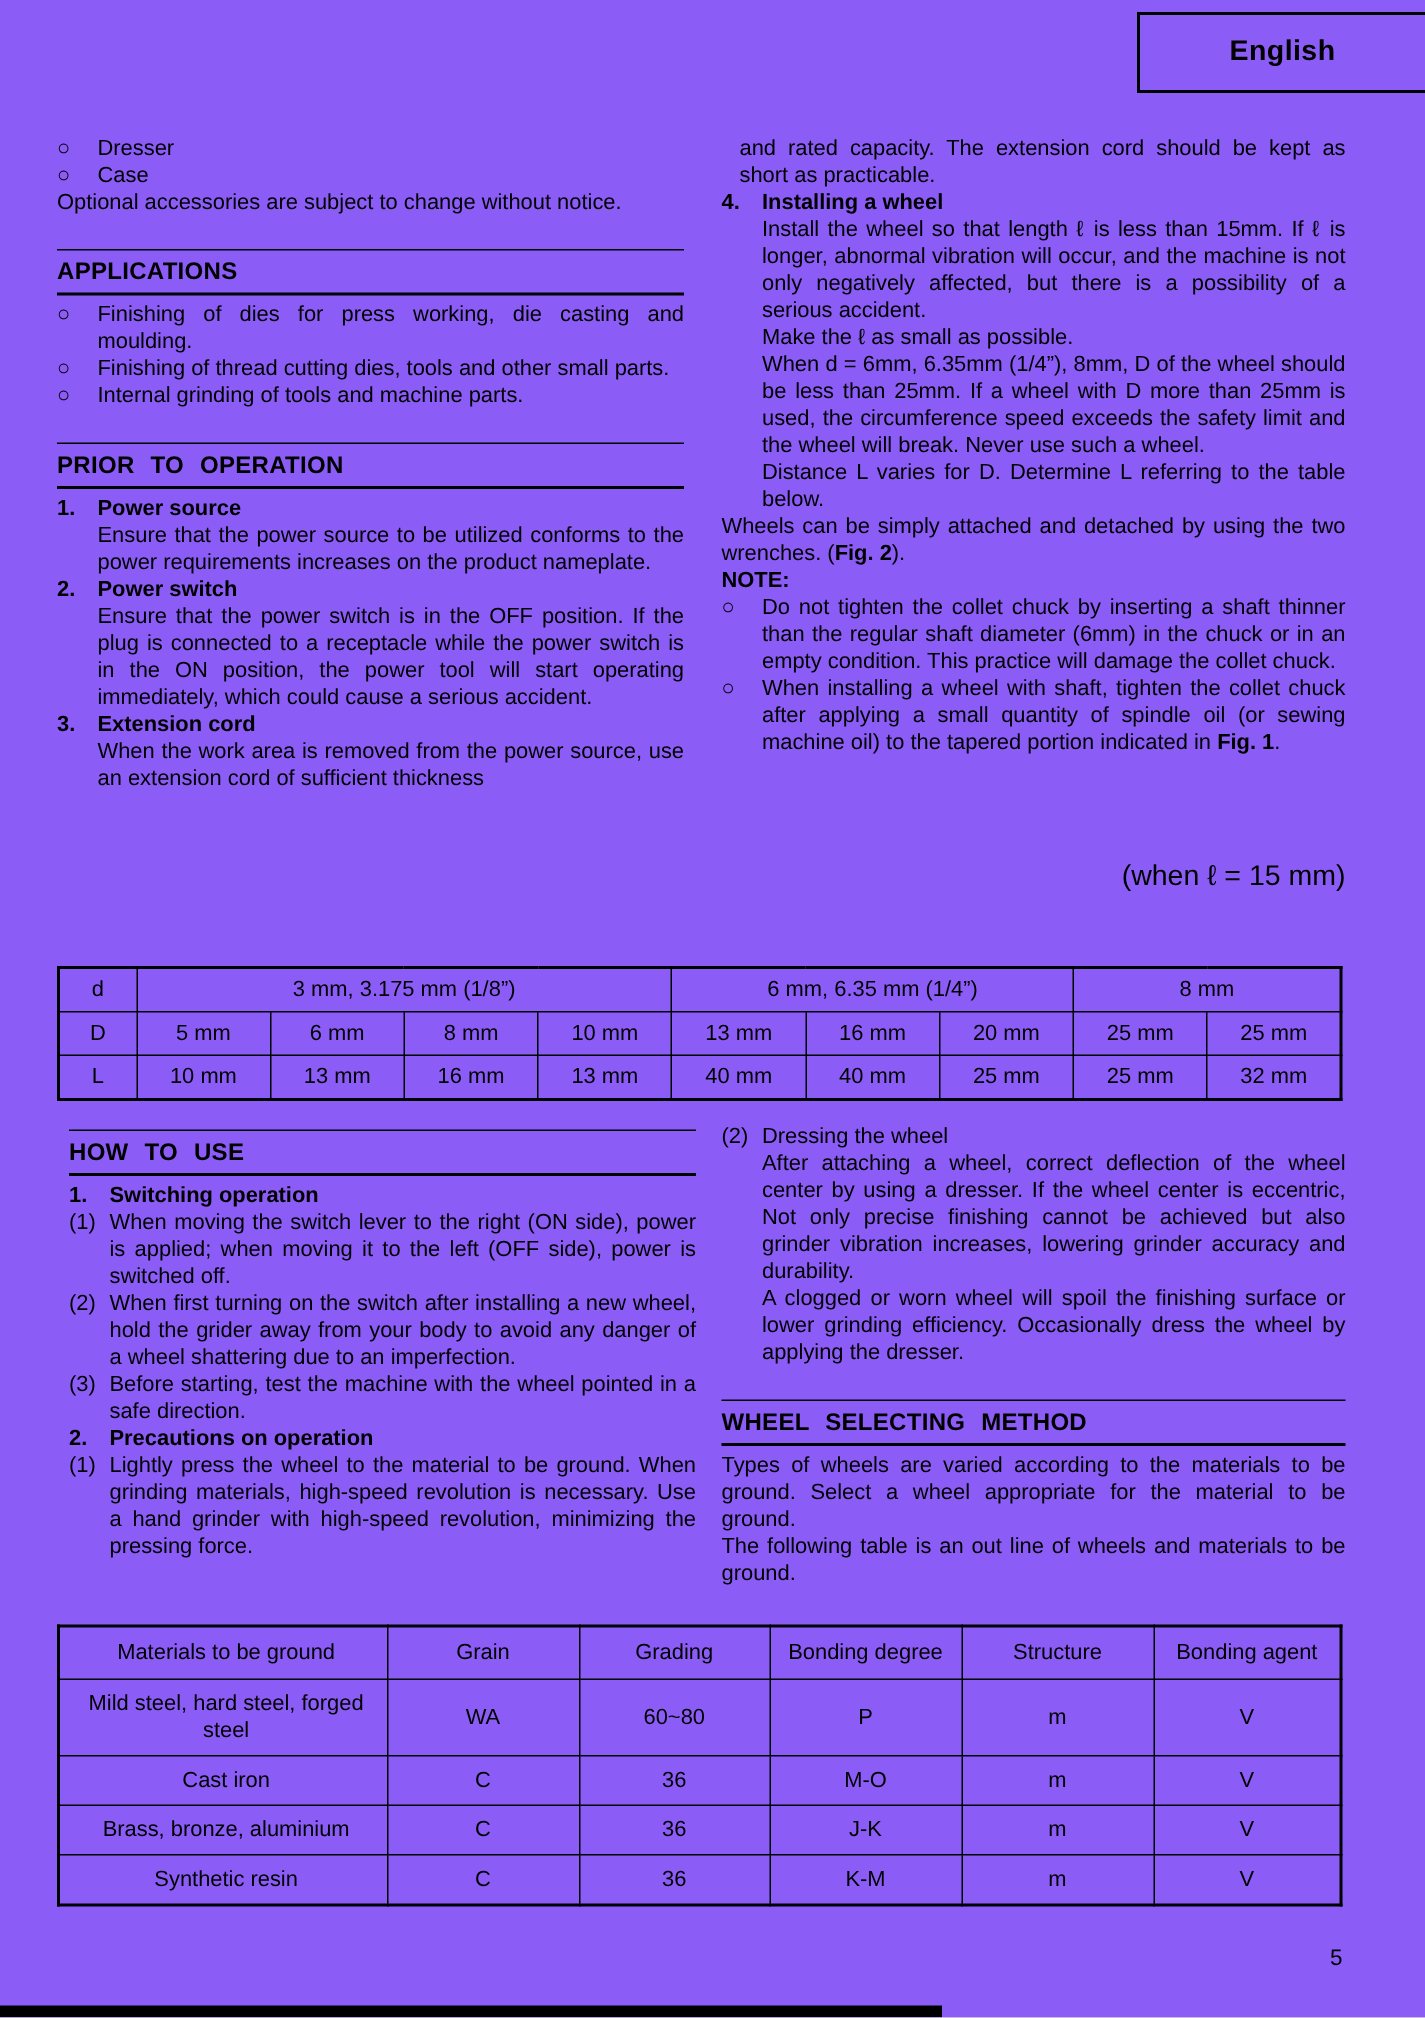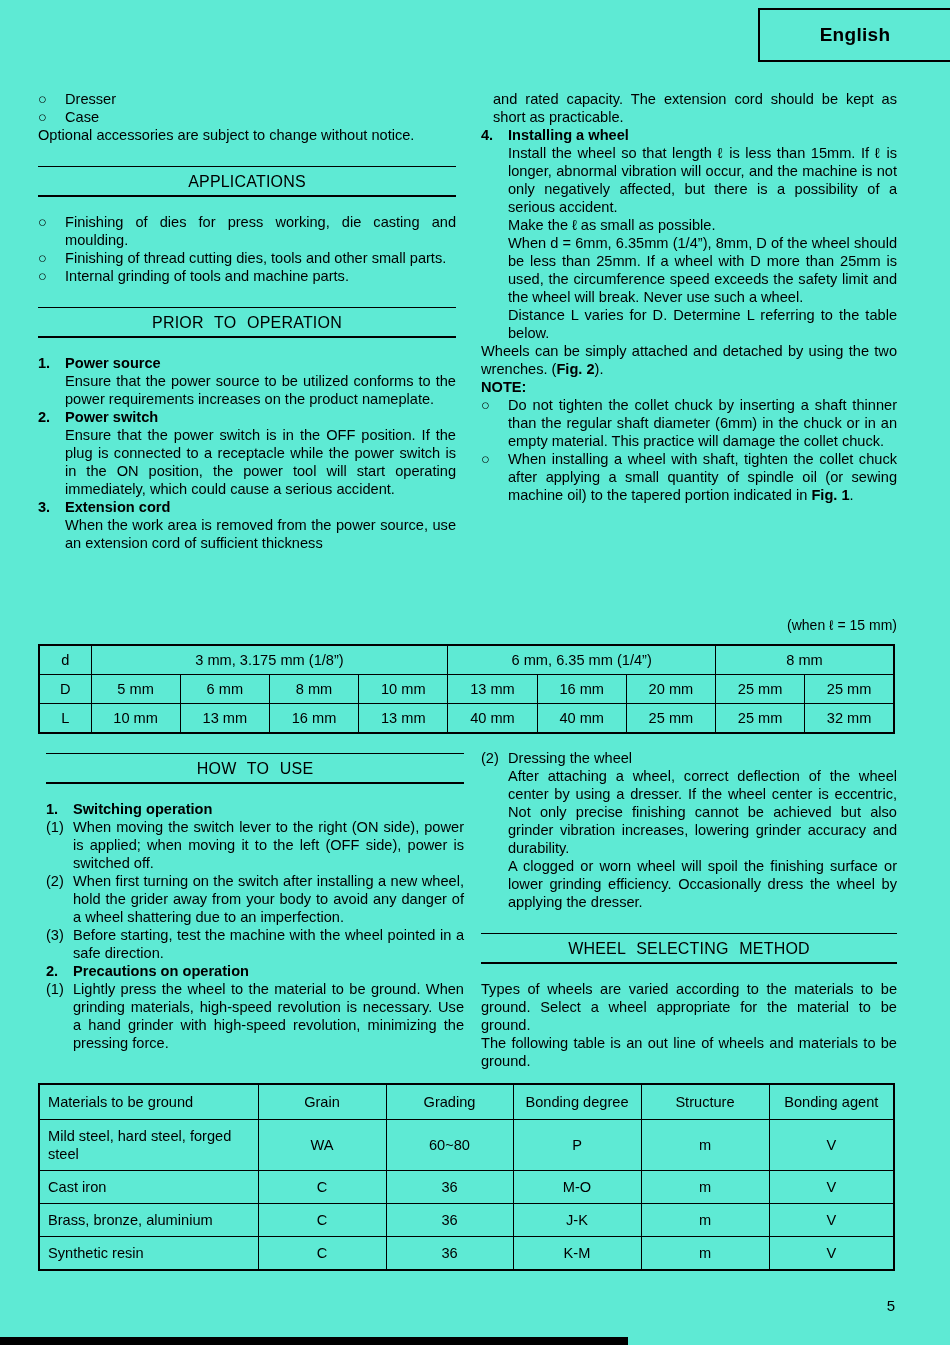--- a/index.html
+++ b/index.html
@@ -1,19 +1,19 @@
 <!DOCTYPE html>
 <html><head>
 <meta charset="utf-8">
 <style>
   html,body{margin:0;padding:0;background:#ffffff;}
   .page{
     position:relative;
     width:950px;height:1345px;
-    background:#5eead4;
+    background:#8b5cf6;
     color:#000;
     font-family:"Liberation Sans", sans-serif;
     font-size:14.6px;
     line-height:18px;
     overflow:hidden;
   }
   .block{position:absolute;}
   .just{text-align:justify;}
   .bold{font-weight:bold;}
   .indent{margin-left:12px;}
@@ -29,34 +29,34 @@
 
   
   .col-left-top{left:38px;top:90px;width:418px;}
   .col-right-top{left:481px;top:90px;width:416px;}
   .col-left-mid{left:46px;top:753px;width:418px;}
   .col-right-mid{left:481px;top:749px;width:416px;}
 
   
   .sec-head{
     border-top:1.5px solid #000;border-bottom:2.5px solid #000;
-    font-weight:normal;font-size:16px;line-height:19px;
-    padding:5px 0 4px;margin:22px 0 16px;
-    word-spacing:6px;letter-spacing:.2px;text-align:center;
+    font-weight:bold;font-size:16px;line-height:19px;
+    padding:5px 0 4px;margin:22px 0 4px;
+    word-spacing:6px;letter-spacing:.2px;text-align:left;
   }
   .sec-head.first{margin-top:0;}
 
   
   .li{display:flex;}
   .li .marker{width:27px;flex:0 0 27px;}
   .li .li-text{flex:1;text-align:justify;}
   .li .li-body{flex:1;}
 
   
-  .caption{position:absolute;top:616px;right:53px;font-size:14px;}
+  .caption{position:absolute;top:576px;right:53px;font-size:19px;}
 
   
   .dim-table{
     position:absolute;left:38px;top:644px;width:857px;
     border-collapse:collapse;table-layout:fixed;border:2px solid #000;
   }
   .dim-table td{
     border:1px solid #000;text-align:center;height:28px;
     font-size:14.6px;padding:0 2px;white-space:nowrap;overflow:hidden;
   }
@@ -65,21 +65,21 @@
   .wheel-table{
     position:absolute;left:38px;top:1083px;width:857px;
     border-collapse:collapse;table-layout:fixed;border:2px solid #000;
   }
   .wheel-table td{
     border:1px solid #000;font-size:14.6px;text-align:center;
     padding:2px 4px;height:28px;
   }
   .wheel-table tr.hdr td{height:30px;}
   .wheel-table tr.tall td{height:46px;}
-  .wheel-table td.c0{text-align:left;padding-left:8px;margin-left:28px;}
+  .wheel-table td.c0{text-align:center;padding-left:8px;margin-left:28px;}
 
   .page-num{position:absolute;top:1297px;right:55px;font-size:15px;}
   .bottom-bar{position:absolute;left:0;top:1337px;width:628px;height:8px;background:#000;}
 </style>
 </head>
 <body>
 
 <div class="page">
 
   <div class="english-box">
@@ -159,21 +159,21 @@
 
 
     <div class="just">
       <span>Wheels can be simply attached and detached by using the two wrenches. (</span><span class="bold">Fig. 2</span><span>).</span>
     </div>
 
     <div class="bold">NOTE:</div>
 
     <div class="li">
       <span class="marker">○</span>
-      <span class="li-text">Do not tighten the collet chuck by inserting a shaft thinner than the regular shaft diameter (6mm) in the chuck or in an empty material. This practice will damage the collet chuck.</span>
+      <span class="li-text">Do not tighten the collet chuck by inserting a shaft thinner than the regular shaft diameter (6mm) in the chuck or in an empty condition. This practice will damage the collet chuck.</span>
     </div>
     <div class="li">
       <span class="marker">○</span>
       <span class="li-text"><span>When installing a wheel with shaft, tighten the collet chuck after applying a small quantity of spindle oil (or sewing machine oil) to the tapered portion indicated in </span><span class="bold">Fig. 1</span><span>.</span></span>
     </div>
   </div>
 
   <div class="caption">(when ℓ = 15 mm)</div>
 
   <table class="dim-table">

